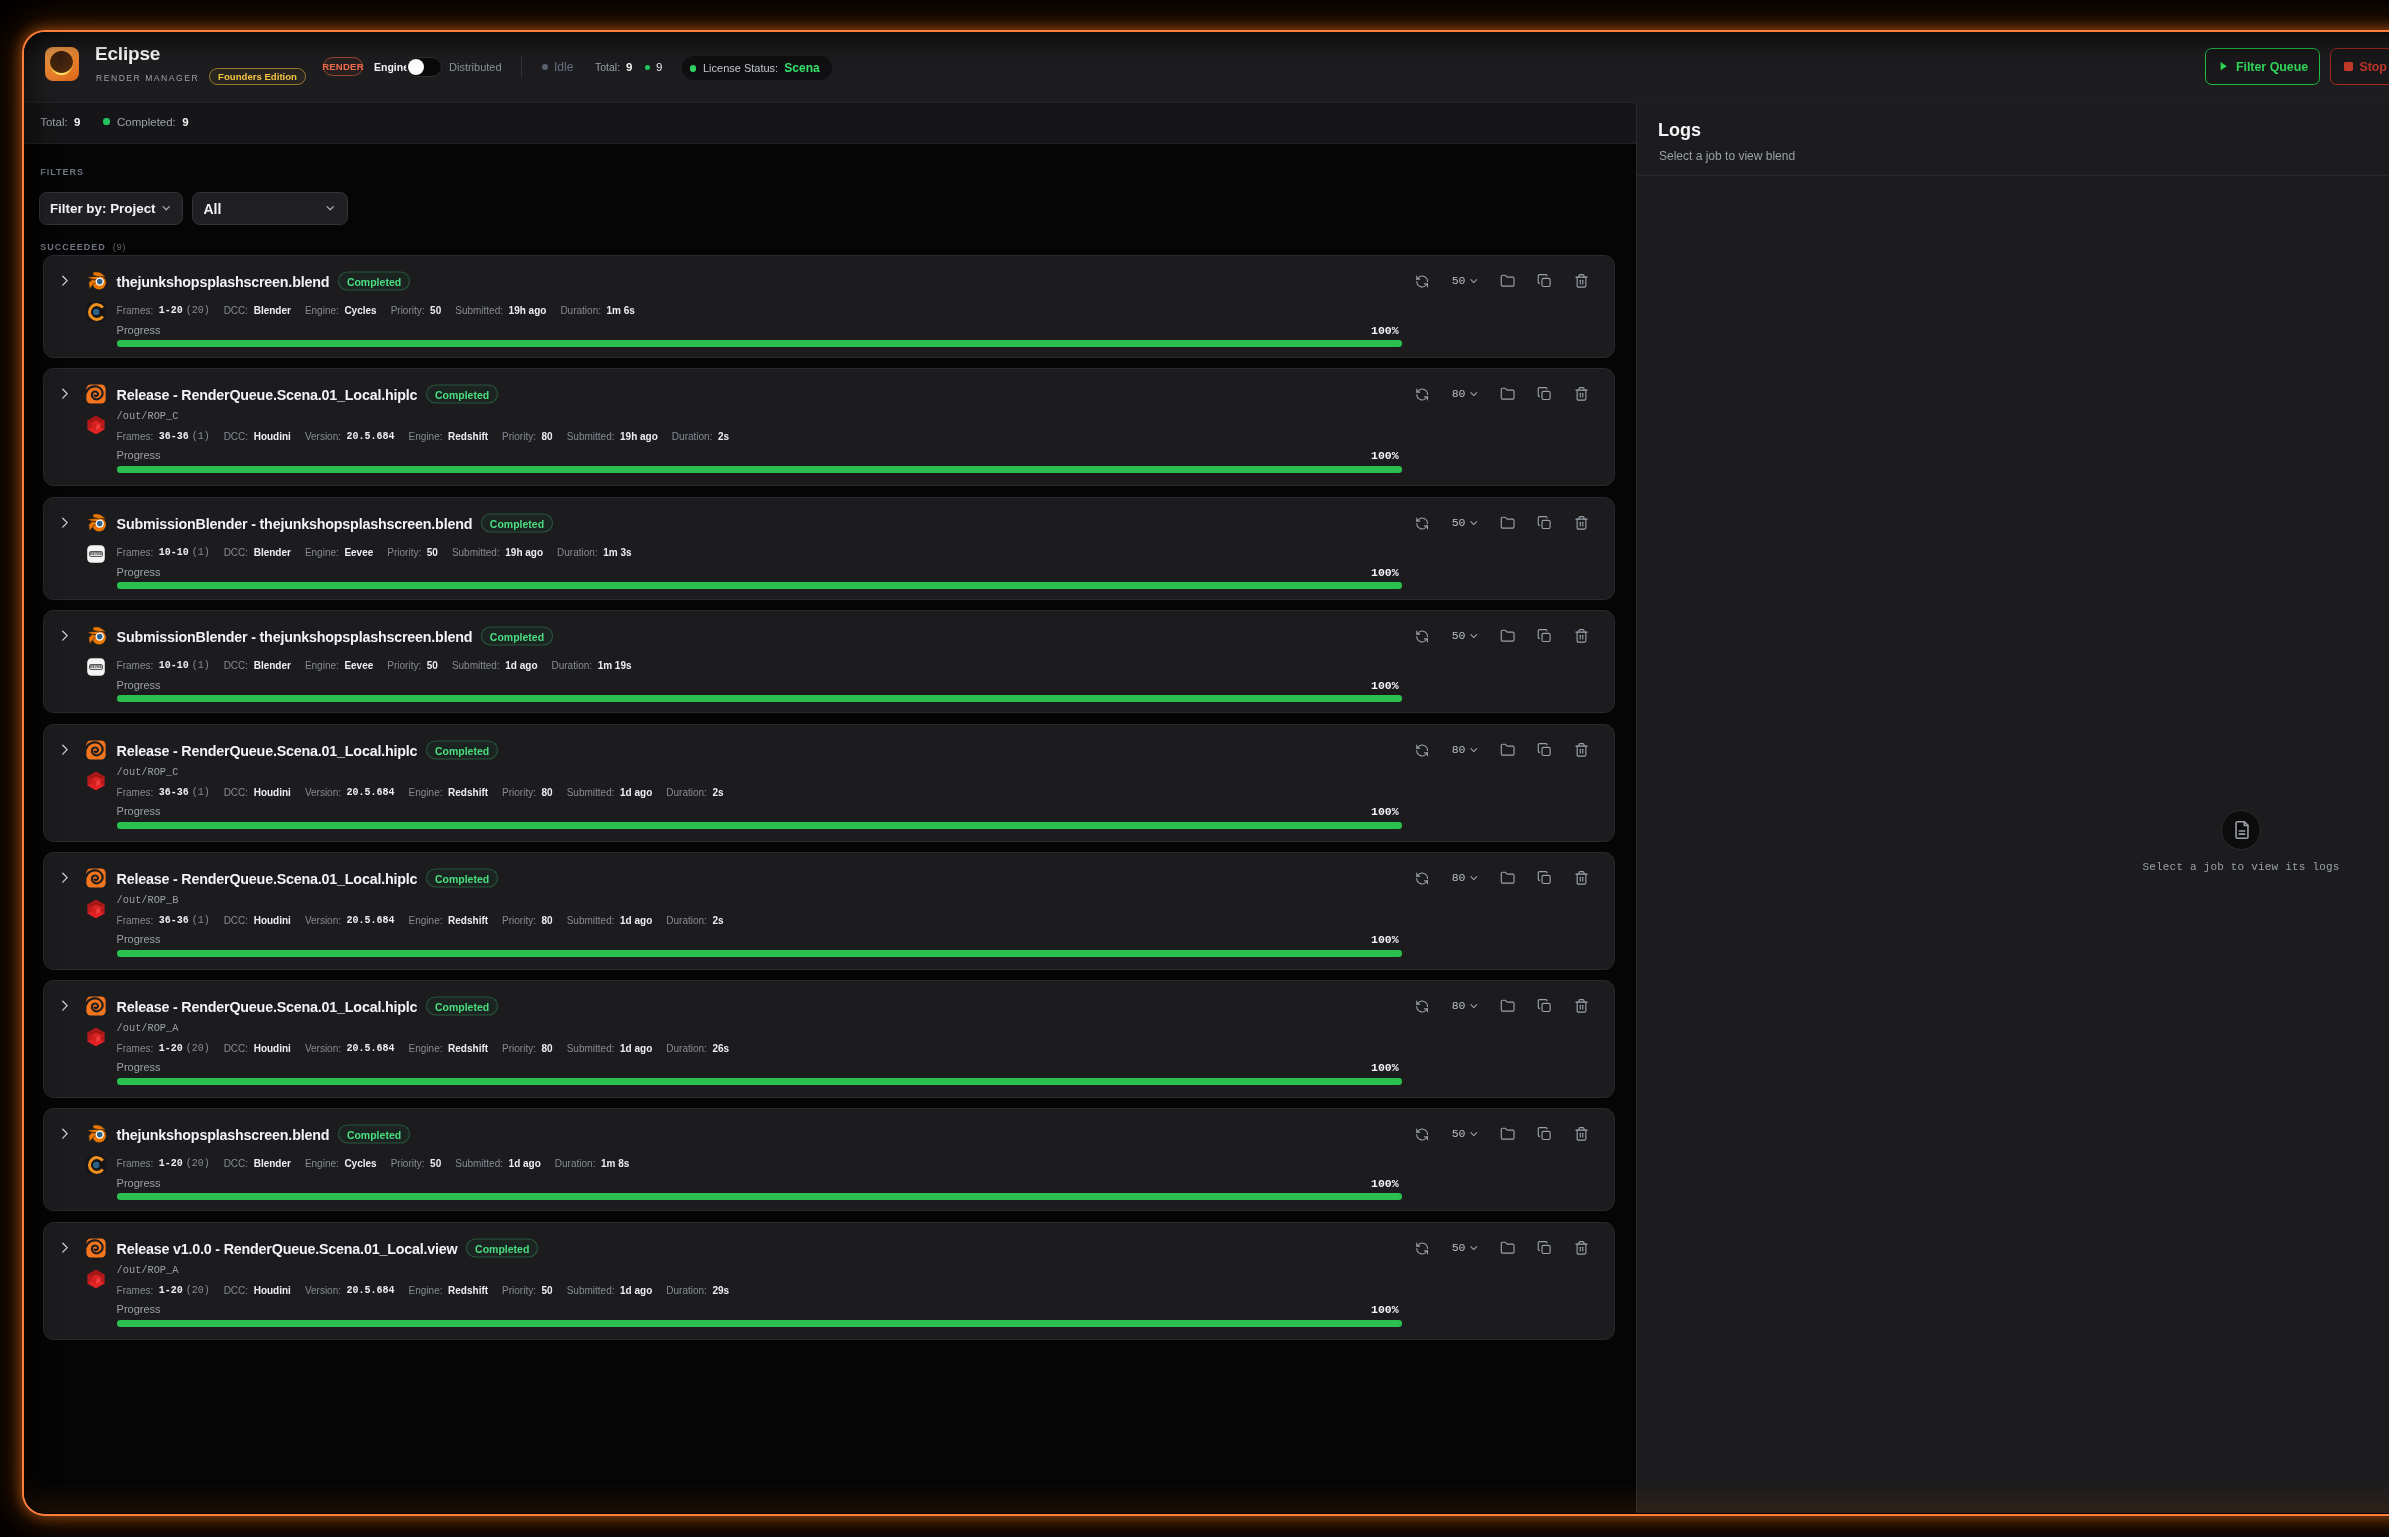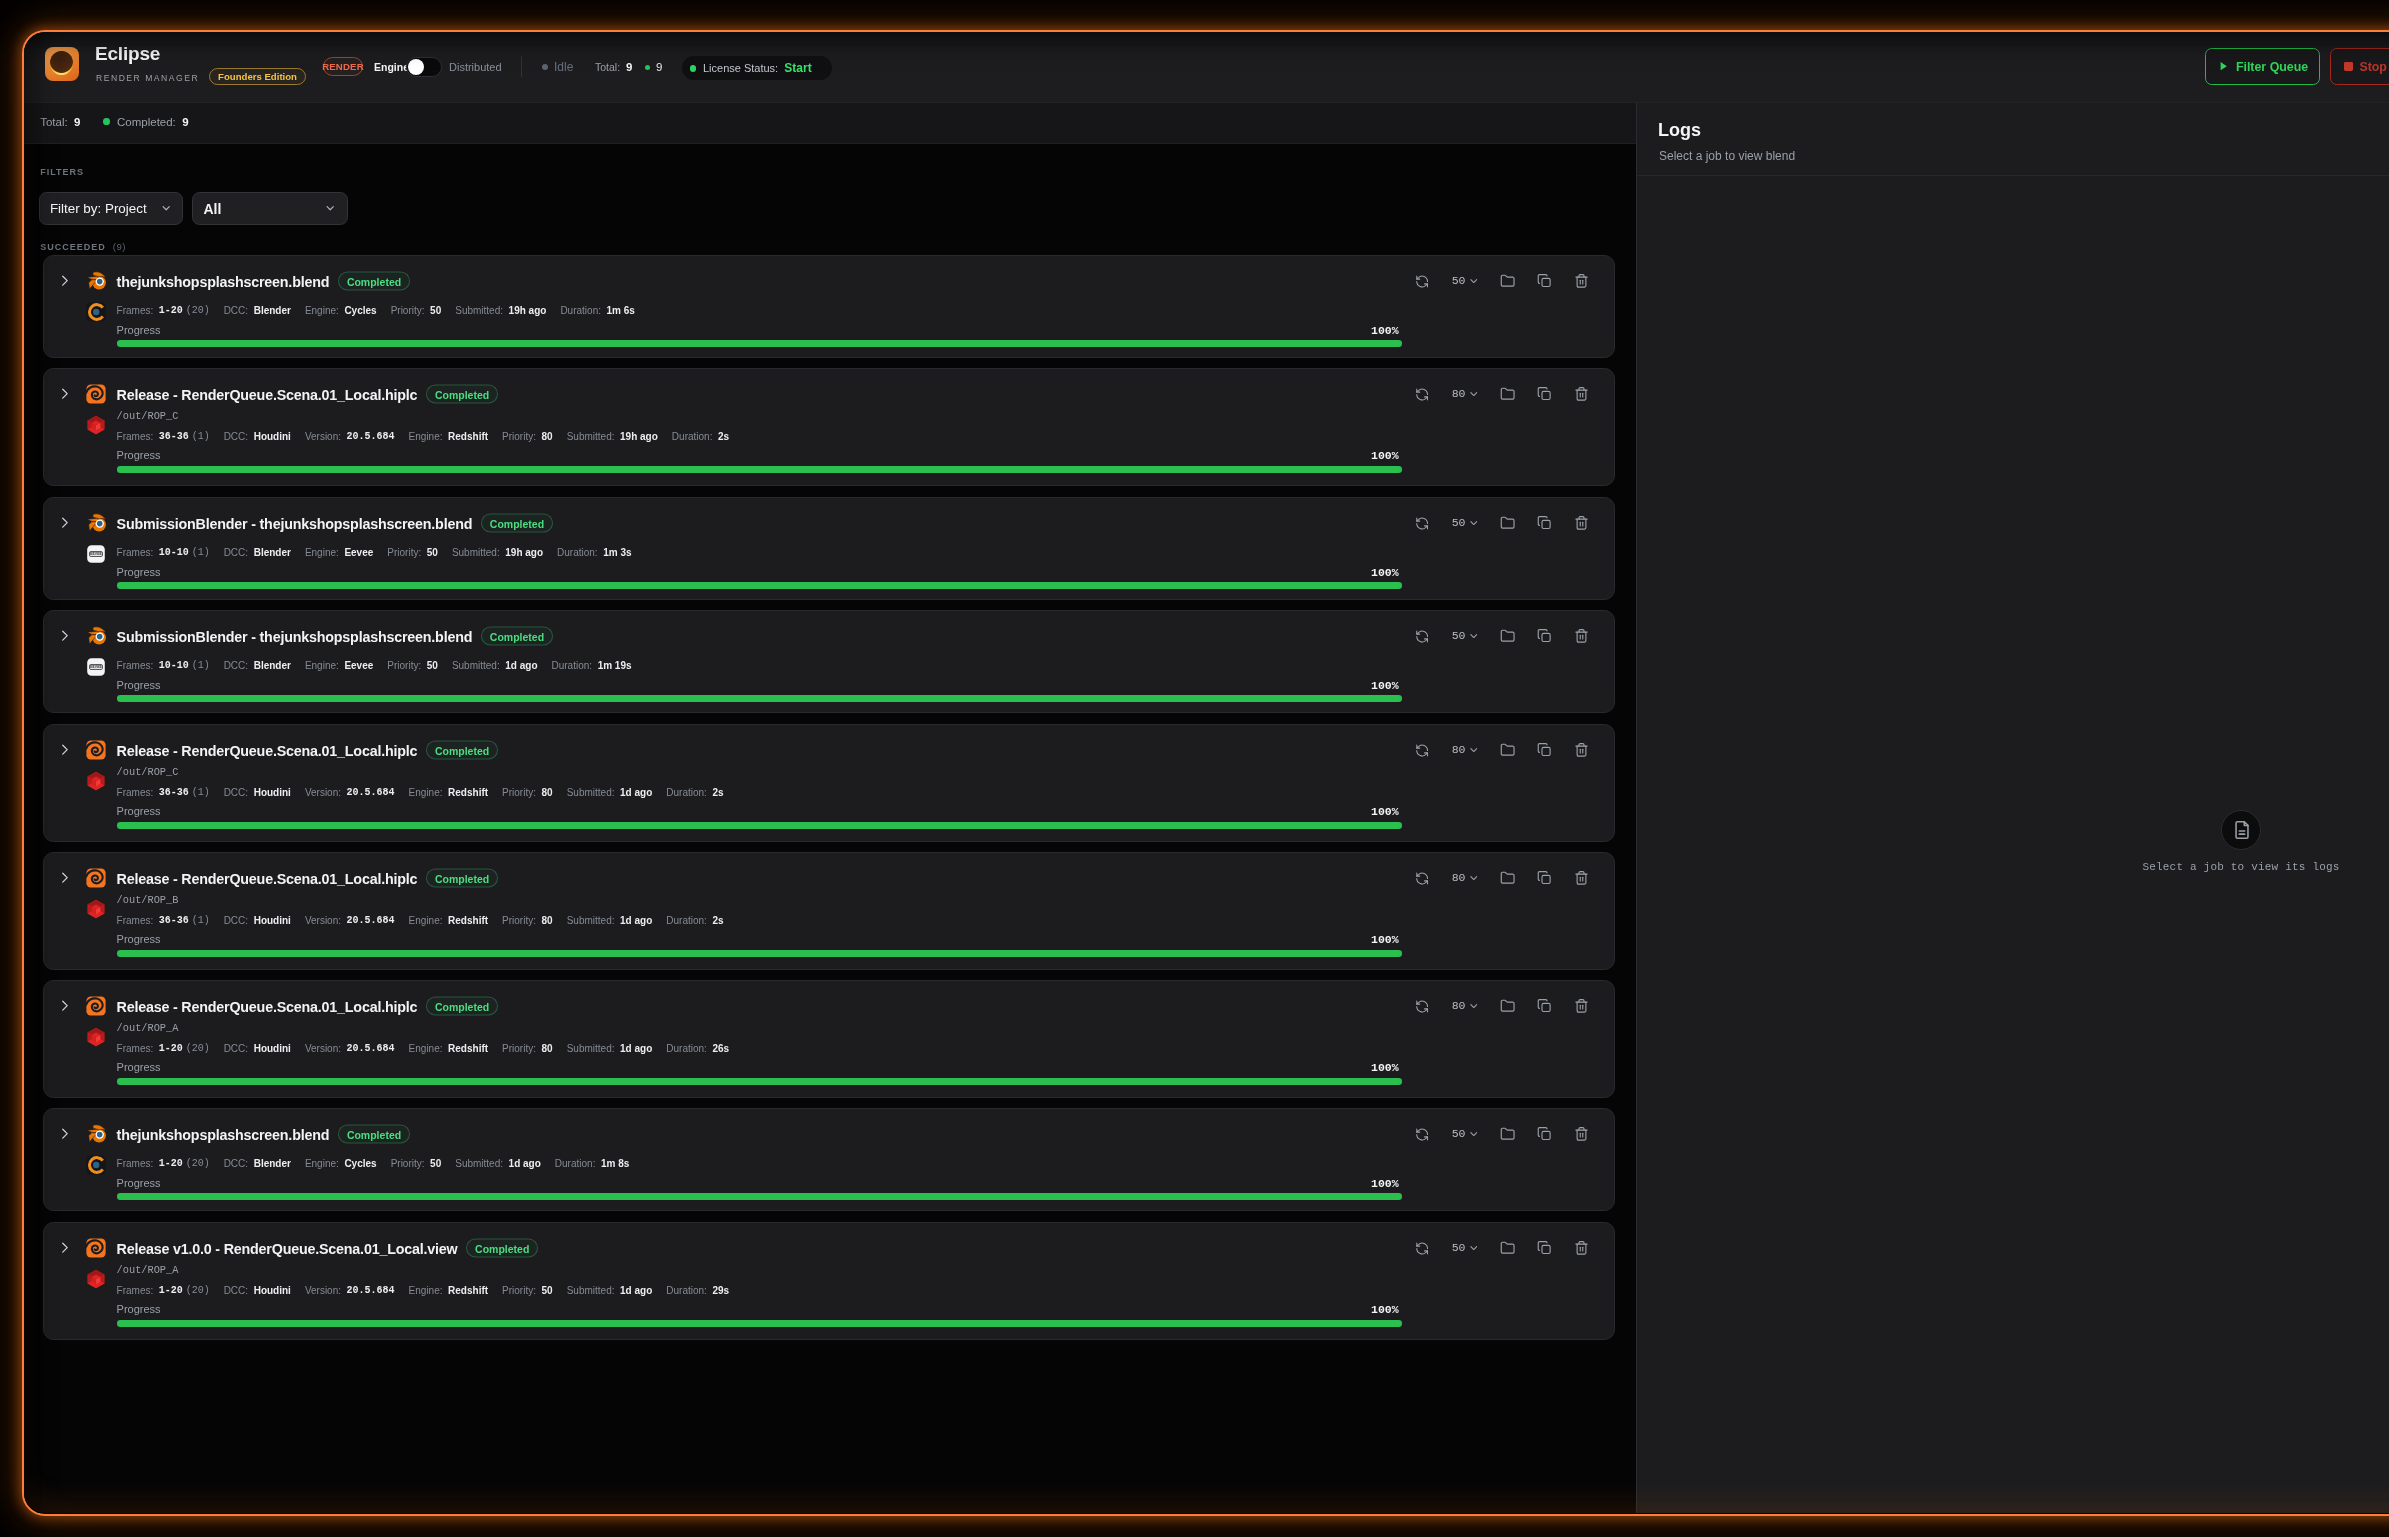--- a/index.html
+++ b/index.html
@@ -53,40 +53,40 @@
 <div class="abs vc" style="left:425px;top:25px;height:19px;font-size:11px;color:#8b919b;">Distributed</div>
 <div class="abs" style="left:497px;top:24px;width:1px;height:21px;background:#323238;"></div>
 <div class="abs" style="left:518px;top:32px;width:6.2px;height:6.2px;border-radius:50%;background:#5b6472;"></div>
 <div class="abs vc" style="left:530px;top:25px;height:19px;font-size:12px;color:#68707e;">Idle</div>
 <div class="abs vc" style="left:571px;top:25px;height:19px;font-size:10.5px;color:#9aa0a8;">Total:&nbsp;&nbsp;<span style="color:#f4f5f6;font-weight:bold;font-size:11.5px;">9</span></div>
 <div class="abs" style="left:621px;top:32.5px;width:5.3px;height:5.3px;border-radius:50%;background:#22c55e;"></div>
 <div class="abs vc" style="left:632px;top:25px;height:19px;font-size:11.5px;color:#e8eaec;">9</div>
 <div class="abs pill" style="left:658px;top:24.4px;width:150px;height:24px;background:#101012;border-radius:12px;padding-left:7.6px;white-space:nowrap;">
 <div style="width:6.7px;height:6.7px;border-radius:50%;background:#2fd463;margin-right:6.7px;"></div>
 <span style="font-size:11px;color:#c3c7ce;">License Status:&nbsp;&nbsp;</span>
-<span style="font-size:12px;font-weight:bold;color:#35e36b;">Start</span>
+<span style="font-size:12px;font-weight:bold;color:#35e36b;">Scena</span>
     </div>
 <div class="abs vc" style="left:2181px;top:16.2px;width:115px;height:37px;border:1.4px solid #21bd46;border-radius:6.7px;background:rgba(20,20,22,.4);justify-content:center;color:#30d559;font-size:12.4px;font-weight:bold;">
       <svg width="12.4" height="12.4" viewBox="0 0 24 24" style="margin-right:6.7px;">
         <path d="M7 4 L19 12 L7 20 Z" fill="#30d559"></path>
       </svg>
       <span style="color:#30d559;">Filter Queue</span>
     </div>
 <div class="abs vc" style="left:2306px;top:16.2px;width:113px;height:37px;border:1.4px solid #a5291d;border-radius:6.7px;background:rgba(20,20,22,.4);justify-content:center;color:#bd362a;font-size:12.4px;font-weight:bold;">
       <div style="width:8.6px;height:8.6px;background:#c23a29;border-radius:1.4px;margin-right:6.7px;"></div>
       <span style="color:#bd362a;">Stop Queue</span>
     </div>
 
 <div class="abs vc" style="left:16.2px;top:80px;height:19px;font-size:11.5px;color:#9aa0a8;">Total:&nbsp;&nbsp;<span style="color:#f4f5f6;font-weight:bold;">9</span></div>
 <div class="abs" style="left:79px;top:86px;width:6.7px;height:6.7px;border-radius:50%;background:#22c55e;"></div>
 <div class="abs vc" style="left:93px;top:80px;height:19px;font-size:11.5px;color:#9aa0a8;">Completed:&nbsp;&nbsp;<span style="color:#f4f5f6;font-weight:bold;">9</span></div>
 <div class="abs" style="left:16.2px;top:135px;font-size:9px;font-weight:bold;color:#6f7680;letter-spacing:1px;">FILTERS</div>
 <div class="abs vc" style="left:15.3px;top:160px;width:144px;height:33px;background:#202023;border:1px solid #333338;
 border-radius:7.6px;padding:0 9.6px;justify-content:space-between;">
-<span style="font-size:13.4px;font-weight:normal;color:#f2f3f5;white-space:nowrap;">Filter by: Project</span>
+<span style="font-size:13.4px;font-weight:bold;color:#f2f3f5;white-space:nowrap;">Filter by: Project</span>
       <svg width="12.4" height="12.4" viewBox="0 0 24 24" fill="none" stroke="#aab0b8" stroke-width="2.4" stroke-linecap="round" stroke-linejoin="round">
         <polyline points="6 9 12 15 18 9"></polyline>
       </svg>
     </div>
 <div class="abs vc" style="left:168px;top:160px;width:156px;height:33px;background:#202023;border:1px solid #333338;
 border-radius:7.6px;padding:0 10.5px;justify-content:space-between;">
 <span style="font-size:14px;font-weight:bold;color:#f2f3f5;">All</span>
       <svg width="12.4" height="12.4" viewBox="0 0 24 24" fill="none" stroke="#aab0b8" stroke-width="2.4" stroke-linecap="round" stroke-linejoin="round">
         <polyline points="6 9 12 15 18 9"></polyline>
       </svg>

